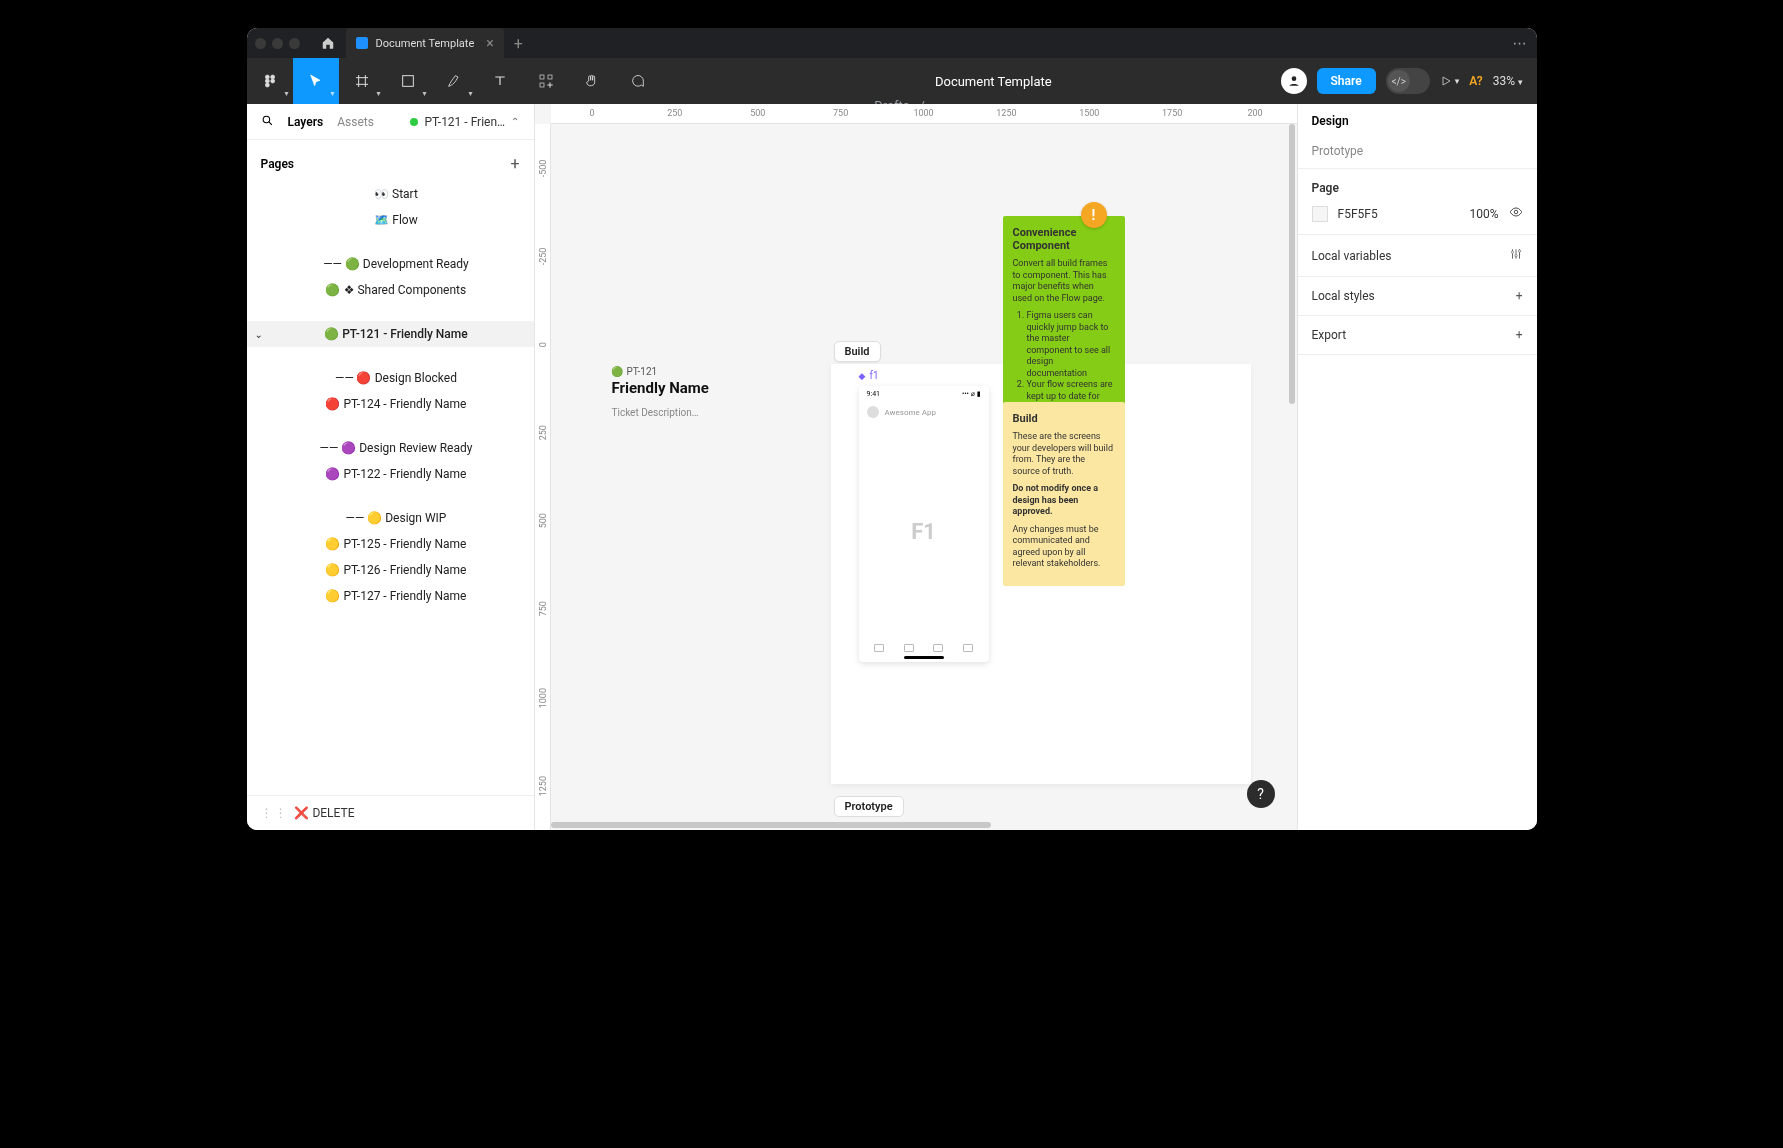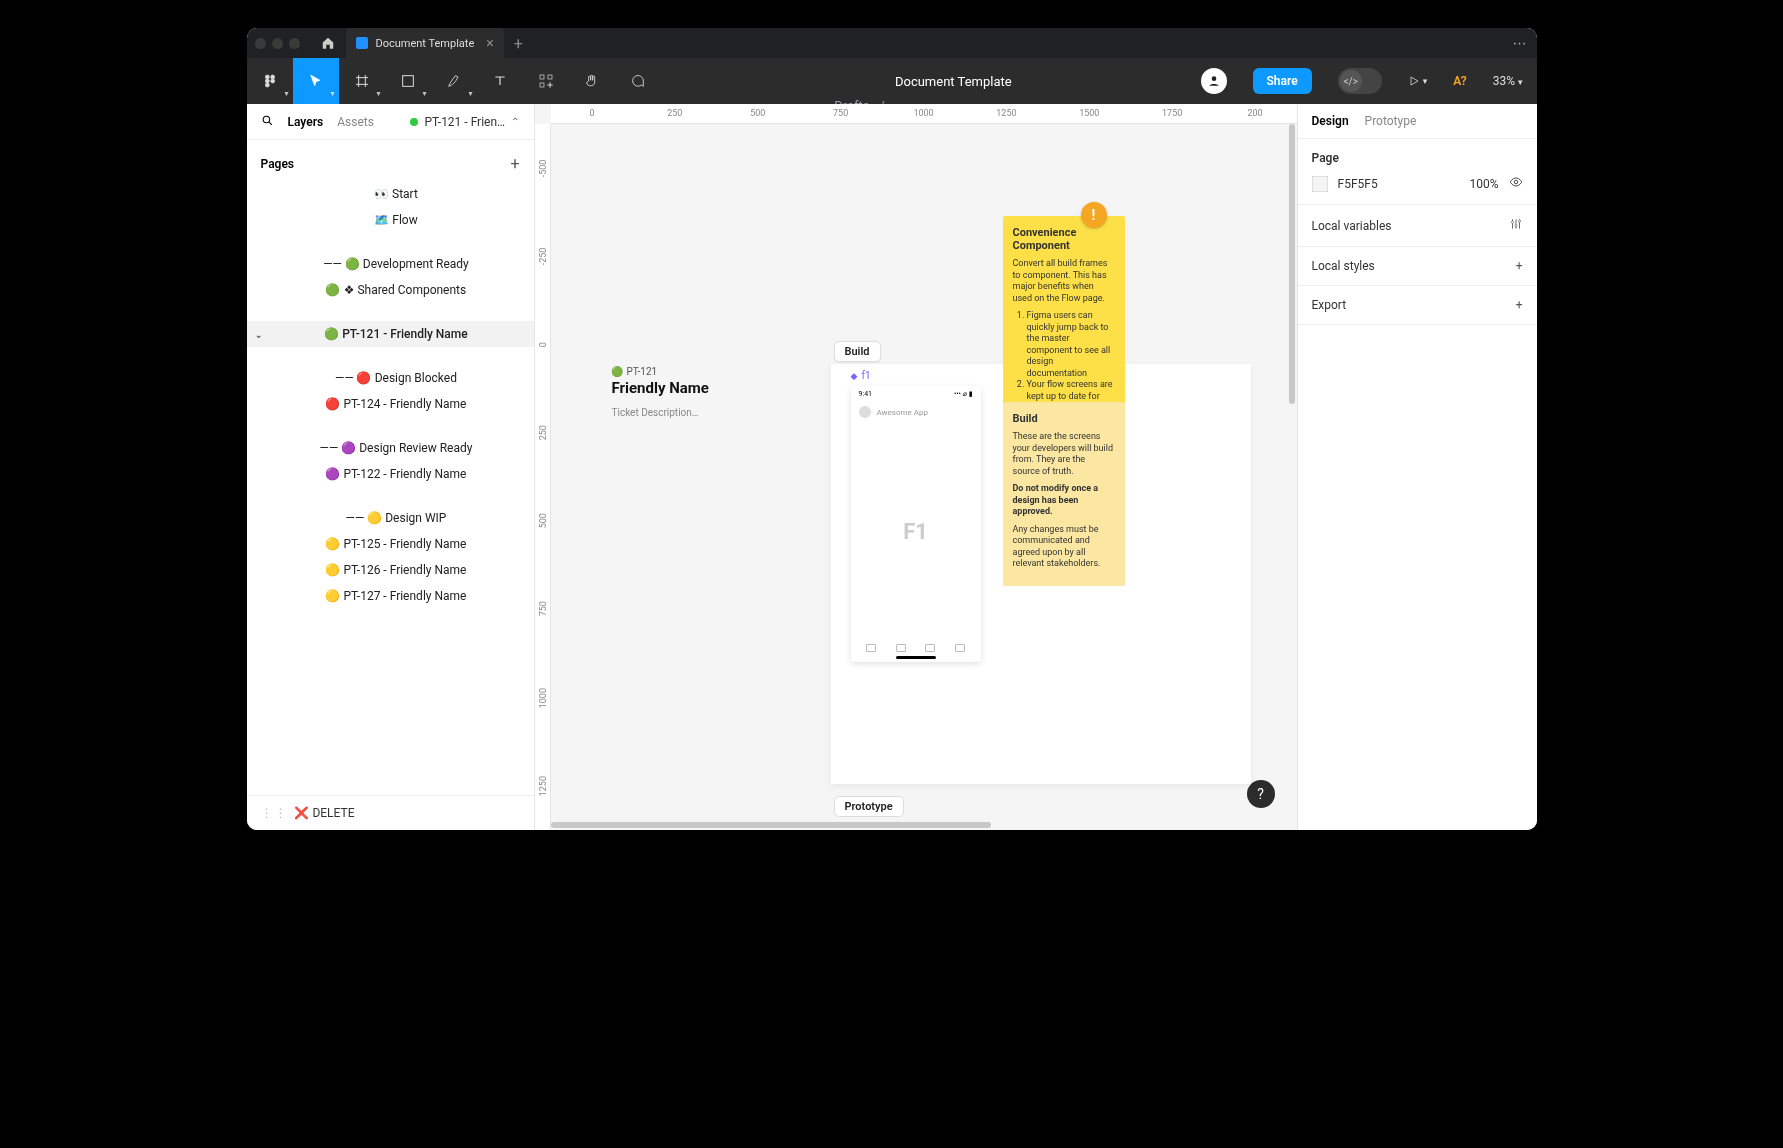--- a/index.html
+++ b/index.html
@@ -19,21 +19,21 @@
 
   
   .toolbar { height:46px; background:#2c2c2c; display:flex; align-items:center; color:#eee; }
   .toolbtn{width:46px;height:46px;display:flex;align-items:center;justify-content:center;color:#ddd;position:relative;}
   .toolbtn.active{background:#0d99ff;color:#fff;}
   .toolbtn svg{stroke:currentColor;fill:none;}
   .toolbtn .chev{position:absolute;right:4px;bottom:6px;font-size:8px;color:rgba(255,255,255,.7);}
   .crumbs{margin:0 auto; display:flex; gap:10px; align-items:center; font-size:13px;}
   .crumbs .loc{color:#9aa0a6;margin-top:48px;}
   .crumbs .name{color:#fff;}
-  .tool-right{display:flex;align-items:center;gap:26px;padding-right:14px;}
+  .tool-right{display:flex;align-items:center;gap:10px;padding-right:14px;}
   .avatar{width:26px;height:26px;border-radius:50%;background:#fff;color:#222;display:flex;align-items:center;justify-content:center;font-size:12px;font-weight:700;}
   .share{background:#0d99ff;color:#fff;border:none;border-radius:6px;padding:6px 14px;font-size:12px;font-weight:600;}
   .devtoggle{width:44px;height:26px;border-radius:13px;background:#444;display:flex;align-items:center;padding:2px;}
   .devtoggle .knob{width:22px;height:22px;border-radius:50%;background:#555;color:#ccc;font-size:10px;display:flex;align-items:center;justify-content:center;}
   .play{display:flex;align-items:center;gap:3px;color:#ddd;font-size:12px;}
   .aq{color:#f5a623;font-size:12px;font-weight:600;}
   .zoom{color:#ddd;font-size:12px;}
 
   
   .body{flex:1;display:flex;min-height:0;background:#fff;}
@@ -66,21 +66,21 @@
   .canvas{position:absolute;top:20px;left:16px;right:12px;bottom:12px;}
   .scroll-v{position:absolute;right:2px;top:20px;width:6px;height:280px;background:#c8c8c8;border-radius:3px;}
   .scroll-h{position:absolute;left:16px;bottom:2px;height:6px;width:440px;background:#c8c8c8;border-radius:3px;}
 
   .annot-title{position:absolute; font-size:10px;color:#555;}
 
   .build-label{position:absolute;background:#fff;border:1px solid #ddd;border-radius:5px;padding:3px 10px;font-size:11px;font-weight:600;color:#222;box-shadow:0 1px 2px rgba(0,0,0,.06);}
   .proto-label{position:absolute;background:#fff;border:1px solid #ddd;border-radius:5px;padding:3px 10px;font-size:11px;font-weight:600;color:#222;}
 
   .card{position:absolute;border-radius:2px;padding:10px;font-size:9px;color:#333;}
-  .card.blue{background:#fde047;}
+  .card.blue{background:#84cc16;}
   .card.yellow{background:#fbe7a2;}
   .card h4{font-size:11px;font-weight:700;margin-bottom:6px;}
   .card p{margin-bottom:6px;line-height:1.28;}
   .card ol{padding-left:14px;line-height:1.28;}
   .badge{position:absolute;width:26px;height:26px;border-radius:50%;background:#f5a623;color:#fff;display:flex;align-items:center;justify-content:center;font-weight:700;font-size:14px;box-shadow:0 1px 3px rgba(0,0,0,.2);}
 
   .frame{position:absolute;background:#fff;border-radius:4px;box-shadow:0 2px 6px rgba(0,0,0,.12);display:flex;flex-direction:column;}
   .frame-label{position:absolute;top:-16px;left:0;font-size:10px;color:#7b61ff;display:flex;align-items:center;gap:4px;}
   .frame-label::before{content:"◆";color:#7b61ff;font-size:9px;}
   .statusbar{display:flex;justify-content:space-between;padding:4px 8px;font-size:7px;color:#000;}
@@ -89,21 +89,21 @@
   .appname{font-size:8px;color:#999;}
   .frame-mid{flex:1;display:flex;align-items:center;justify-content:center;color:#ccc;font-size:22px;font-weight:700;}
   .tabbar{display:flex;justify-content:space-around;padding:4px 6px 2px;}
   .tabbi{display:flex;flex-direction:column;align-items:center;gap:1px;color:#bbb;font-size:5px;}
   .tabbi .ico{width:10px;height:8px;border:1px solid #bbb;border-radius:1px;}
   .homebar{width:40px;height:3px;background:#000;border-radius:2px;margin:2px auto 3px;}
   .frame-shadow{position:absolute;background:#fff; box-shadow:0 2px 6px rgba(0,0,0,.06);}
 
   
   .right{width:240px;border-left:1px solid #e5e5e5;display:flex;flex-direction:column;font-size:12px;color:#333;}
-  .rtabs{display:flex;gap:16px;padding:10px 14px;border-bottom:1px solid #eee;}
+  .rtabs{display:flex;gap:16px;padding:10px 14px;border-bottom:1px solid #eee;flex-direction:column;}
   .rtabs .t{color:#888;}
   .rtabs .t.active{color:#000;font-weight:600;}
   .rsec{padding:12px 14px;border-bottom:1px solid #eee;}
   .rsec .hd{font-weight:600;margin-bottom:10px;}
   .fillrow{display:flex;align-items:center;gap:10px;}
   .swatch{width:16px;height:16px;background:#f5f5f5;border:1px solid #ddd;}
   .opacity{margin-left:auto;color:#333;}
   .eye{color:#333;}
   .rrow{display:flex;align-items:center;justify-content:space-between;padding:12px 14px;border-bottom:1px solid #eee;}
   .rrow .icon{color:#555;}
@@ -324,21 +324,21 @@
 
         <div style="position:absolute;left:61px;top:242px;">
           <div class="annot-title" style="position:static">🟢 PT-121</div>
           <div style="font-size:15px;font-weight:700;color:#111;margin-top:2px">Friendly Name</div>
           <div style="font-size:10px;color:#888;margin-top:10px">Ticket Description…</div>
         </div>
 
         <div class="build-label" style="left:283px;top:217px">Build</div>
         <div class="proto-label" style="left:283px;top:672px">Prototype</div>
 
-        <div class="frame" style="left:300px;top:262px;width:130px;height:276px">
+        <div class="frame" style="left:308px;top:262px;width:130px;height:276px">
           <div class="frame-label">f1</div>
           <div class="statusbar">
             <span>9:41</span>
             <span>••• ⌀ ▮</span>
           </div>
           <div class="apphead">
             <div class="appavatar"></div>
             <div class="appname">Awesome App</div>
           </div>
           <div class="frame-mid">F1</div>

